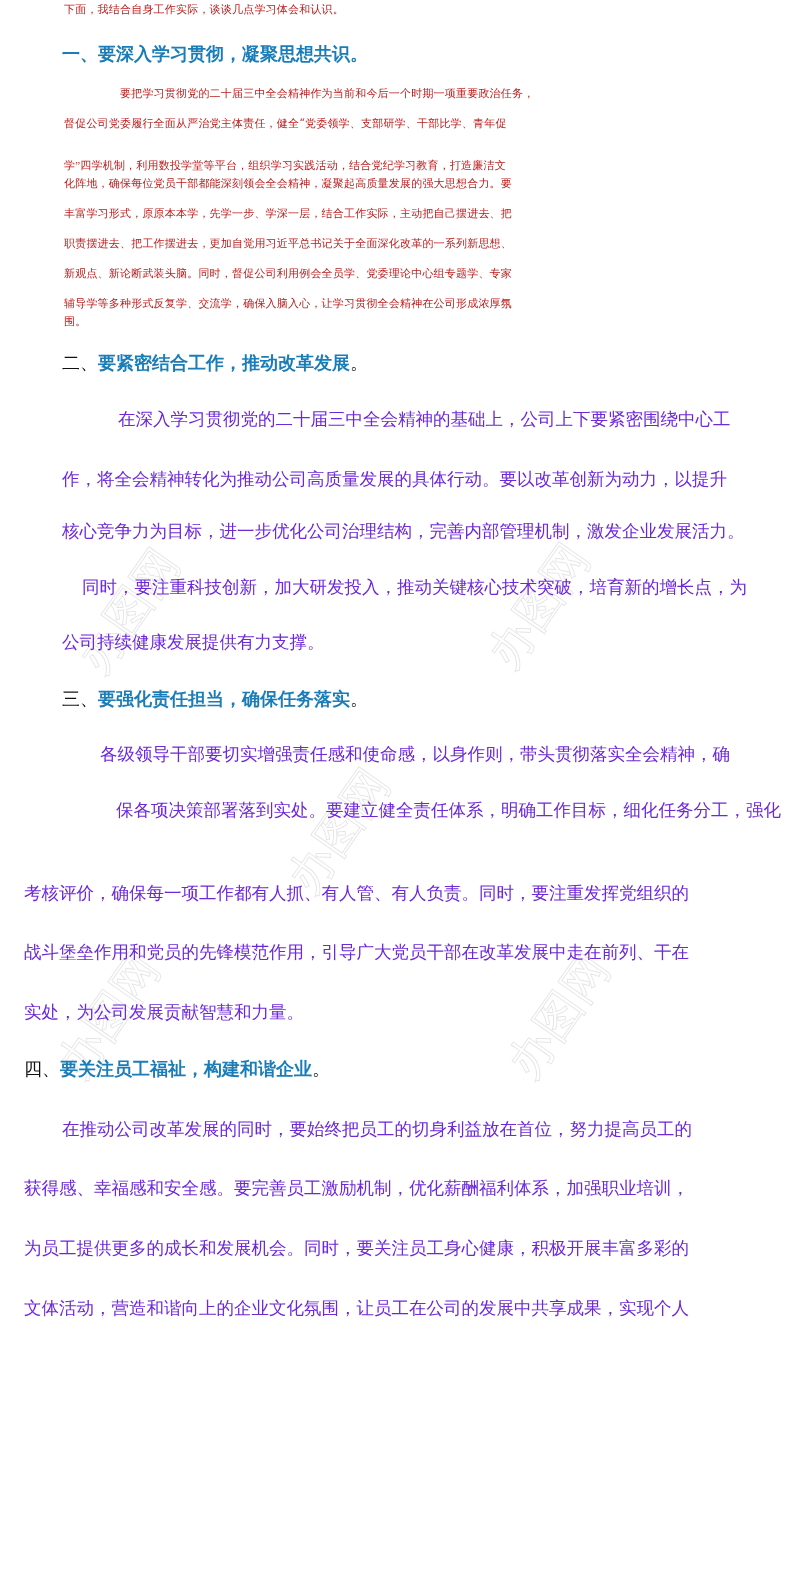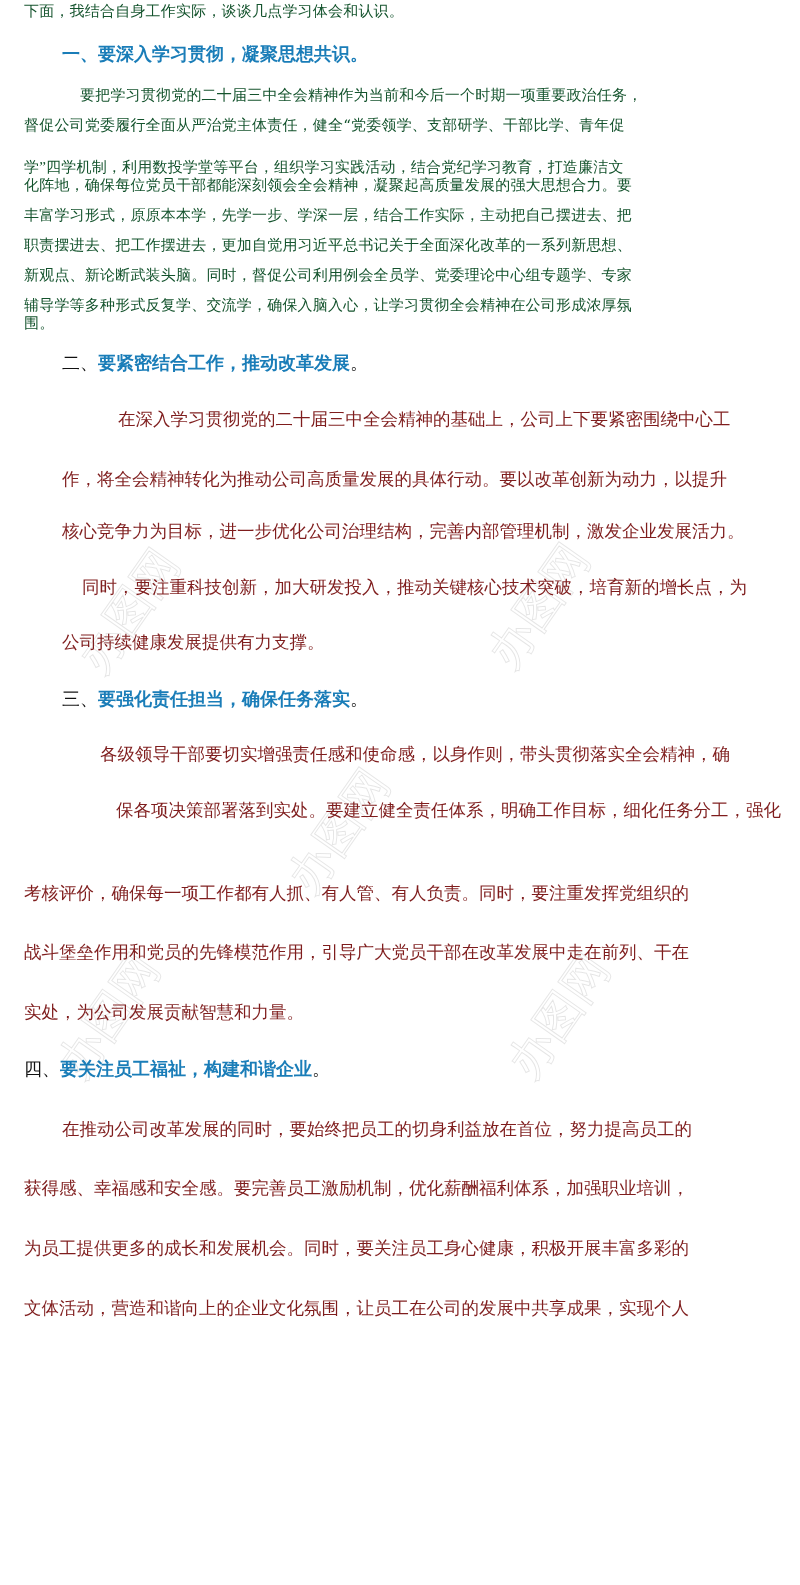--- a/index.html
+++ b/index.html
@@ -1,20 +1,20 @@
 <!DOCTYPE html>
 <html><head>
 <meta charset="utf-8">
 <style>
   html, body { margin: 0; padding: 0; background: #ffffff; }
   body { width: 800px; height: 1585px; position: relative; overflow: hidden; color: #111; }
   .doc { position: absolute; left: 0; top: 0; width: 800px; height: 1585px; }
   .line { position: absolute; white-space: nowrap; }
-  .serif { font-family: "DejaVu Serif", "Liberation Serif", serif; font-size: 15px; letter-spacing: 0.2px; color: #14532d; }
-  .sans  { font-family: "DejaVu Sans", "Liberation Sans", sans-serif; font-size: 17.5px; color: #7f1d1d; }
+  .serif { font-family: "DejaVu Serif", "Liberation Serif", serif; font-size: 11px; letter-spacing: 0.2px; color: #b91c1c; margin-left: 40px; }
+  .sans  { font-family: "DejaVu Sans", "Liberation Sans", sans-serif; font-size: 17.5px; color: #6d28d9; }
   .heading { font-family: "DejaVu Sans", "Liberation Sans", sans-serif; font-size: 18px; font-weight: bold; }
   .heading .num { color: #111; font-weight: normal; }
   .heading .num.blue { color: #1a7db8; font-weight: bold; }
   .heading .title { color: #1a7db8; }
   .heading .end { color: #111; font-weight: normal; }
   .watermark {
     position: absolute; font-family: "DejaVu Sans", "Liberation Sans", sans-serif;
     font-size: 46px; color: rgba(0,0,0,0.07); transform: rotate(-55deg);
     transform-origin: center; white-space: nowrap; pointer-events: none;
     -webkit-text-stroke: 1px rgba(0,0,0,0.10); color: transparent;

